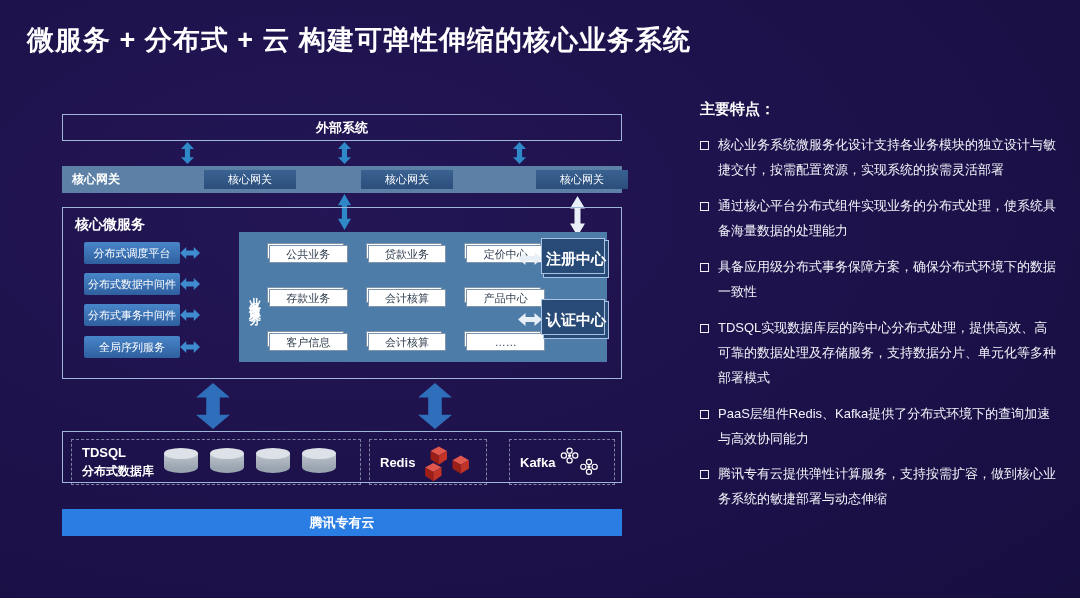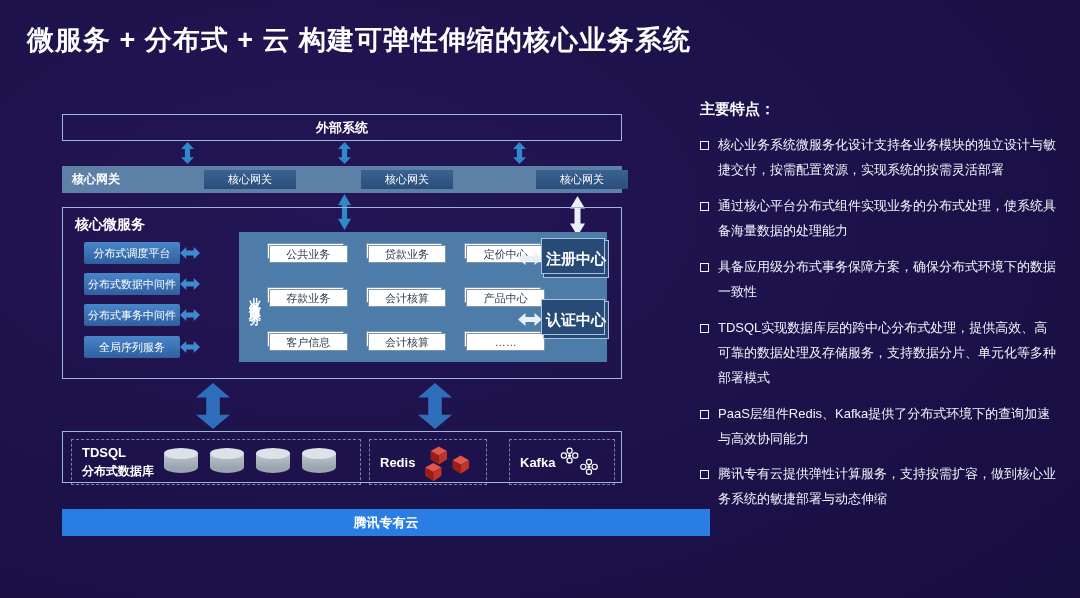--- a/index.html
+++ b/index.html
@@ -92,21 +92,21 @@
     background:linear-gradient(180deg,#c9cfd7 0%,#9aa4b0 80%);
     border-radius:17px/6px;
   }
   .cyl::before {
     content:""; position:absolute; top:-1px; left:0; width:34px; height:11px;
     background:#dde2e8; border-radius:50%;
   }
   .pill-label { font-size:13px; font-weight:bold; }
 
   .cloud-bar {
-    position:absolute; left:62px; top:509px; width:648px; height:27px;
+    position:absolute; left:62px; top:509px; width:560px; height:27px;
     background:#2a7de2; font-size:13px; font-weight:bold;
     display:flex; align-items:center; justify-content:center;
   }
 
   
   .arr { position:absolute; }
   .arr svg { display:block; width:100%; height:100%; }
 
   
   .features { position:absolute; left:700px; top:100px; width:356px; }

